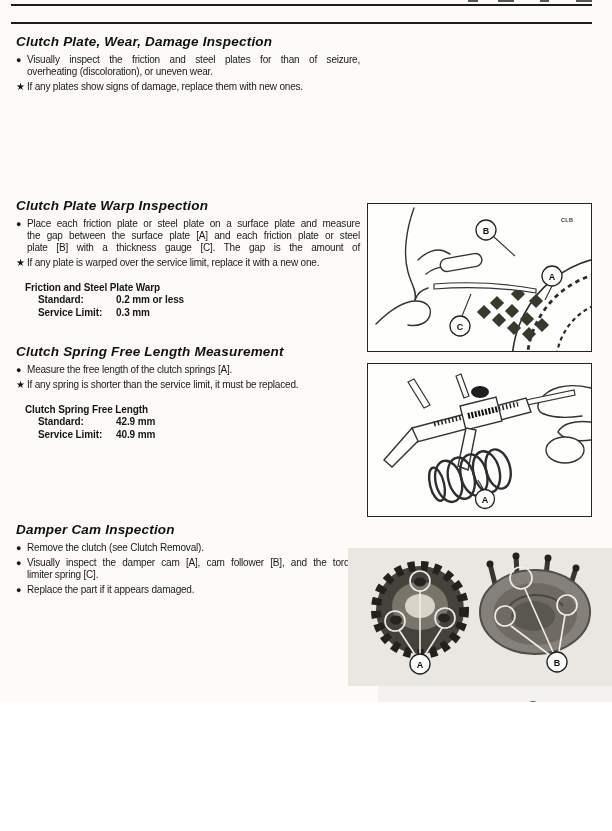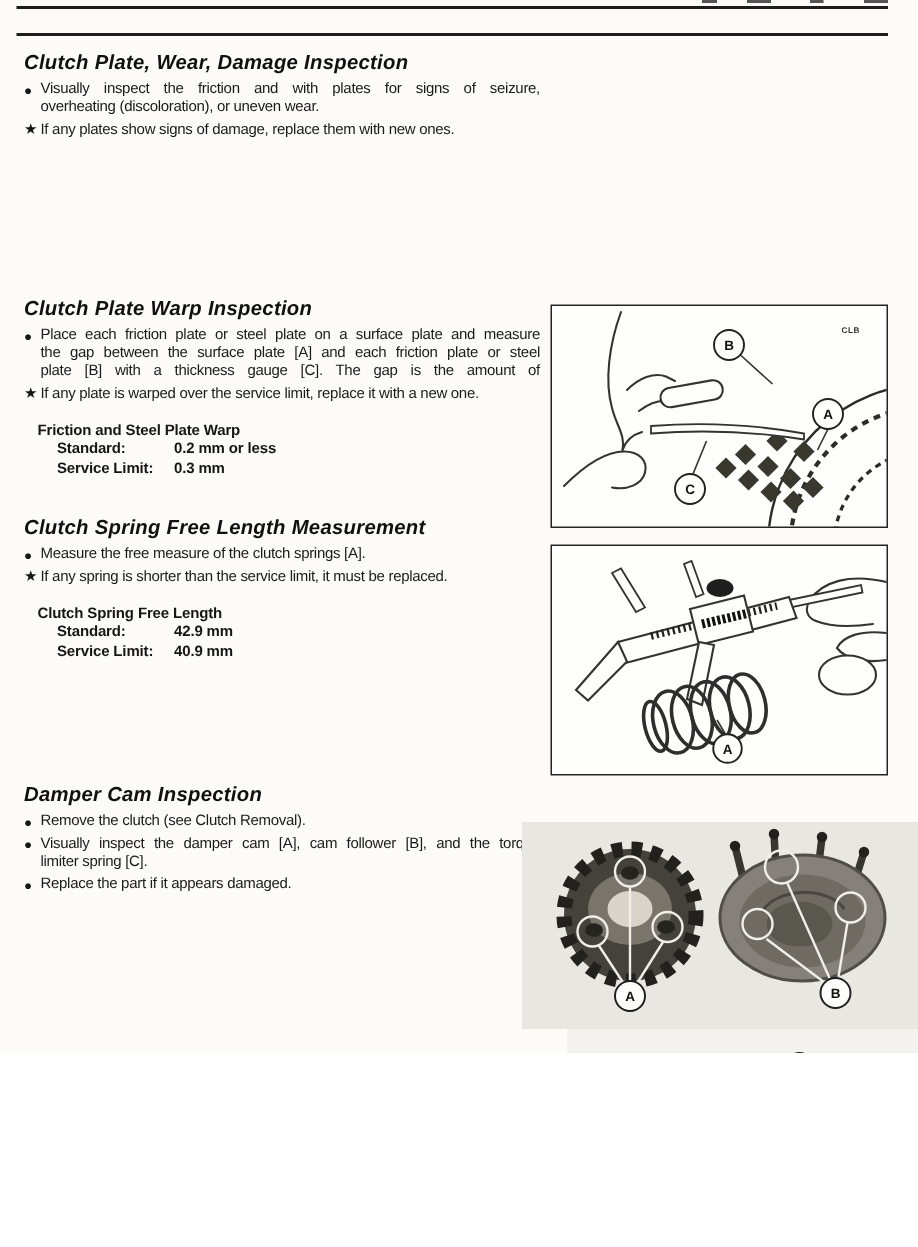--- a/index.html
+++ b/index.html
@@ -44,21 +44,21 @@
   <span class="frag" style="left:498px;width:16px;"></span>
   <span class="frag" style="left:540px;width:9px;"></span>
   <span class="frag" style="left:576px;width:16px;"></span>
   <div class="rule" style="top:4px;"></div>
   <div class="rule" style="top:22px;"></div>
 
   <div class="section" style="top:34px;">
     <div class="sec-title">Clutch Plate, Wear, Damage Inspection</div>
     <div class="item">
       <span class="marker">●</span>
-      <div class="line j">Visually inspect the friction and with plates for signs of seizure,</div>
+      <div class="line j">Visually inspect the friction and steel plates for than of seizure,</div>
       <div class="line">overheating (discoloration), or uneven wear.</div>
     </div>
     <div class="item">
       <span class="marker star">★</span>
       <div class="line">If any plates show signs of damage, replace them with new ones.</div>
     </div>
   </div>
 
   <div class="section" style="top:198px;">
     <div class="sec-title">Clutch Plate Warp Inspection</div>
@@ -80,21 +80,21 @@
       <div class="spec-row">
         <span class="spec-label">Service Limit:</span><span class="spec-value">0.3 mm</span>
       </div>
     </div>
   </div>
 
   <div class="section" style="top:344px;">
     <div class="sec-title">Clutch Spring Free Length Measurement</div>
     <div class="item">
       <span class="marker">●</span>
-      <div class="line">Measure the free measure of the clutch springs [A].</div>
+      <div class="line">Measure the free length of the clutch springs [A].</div>
     </div>
     <div class="item">
       <span class="marker star">★</span>
       <div class="line">If any spring is shorter than the service limit, it must be replaced.</div>
     </div>
     <div class="spec">
       <div class="spec-title">Clutch Spring Free Length</div>
       <div class="spec-row">
         <span class="spec-label">Standard:</span><span class="spec-value">42.9 mm</span>
       </div>

